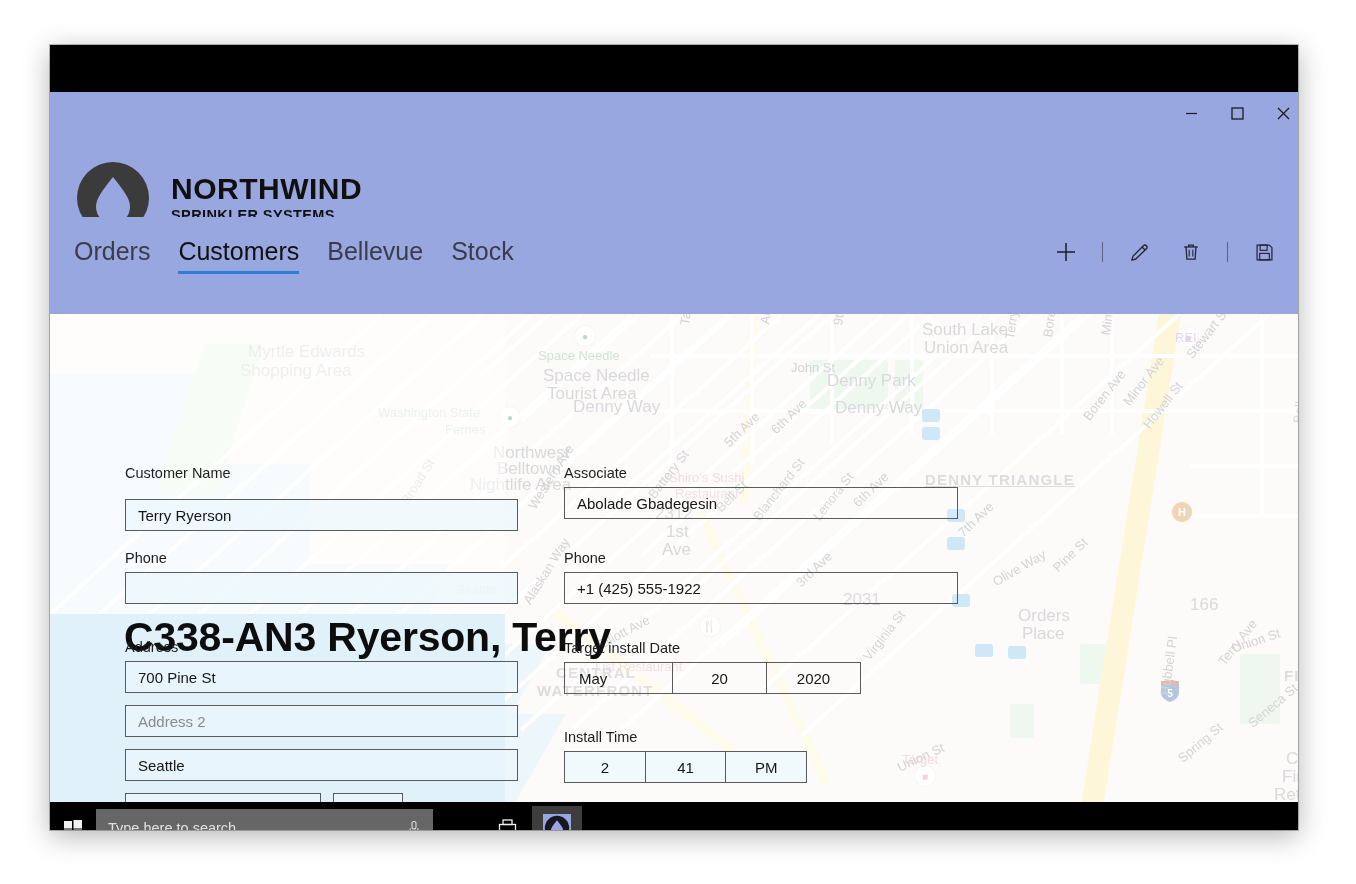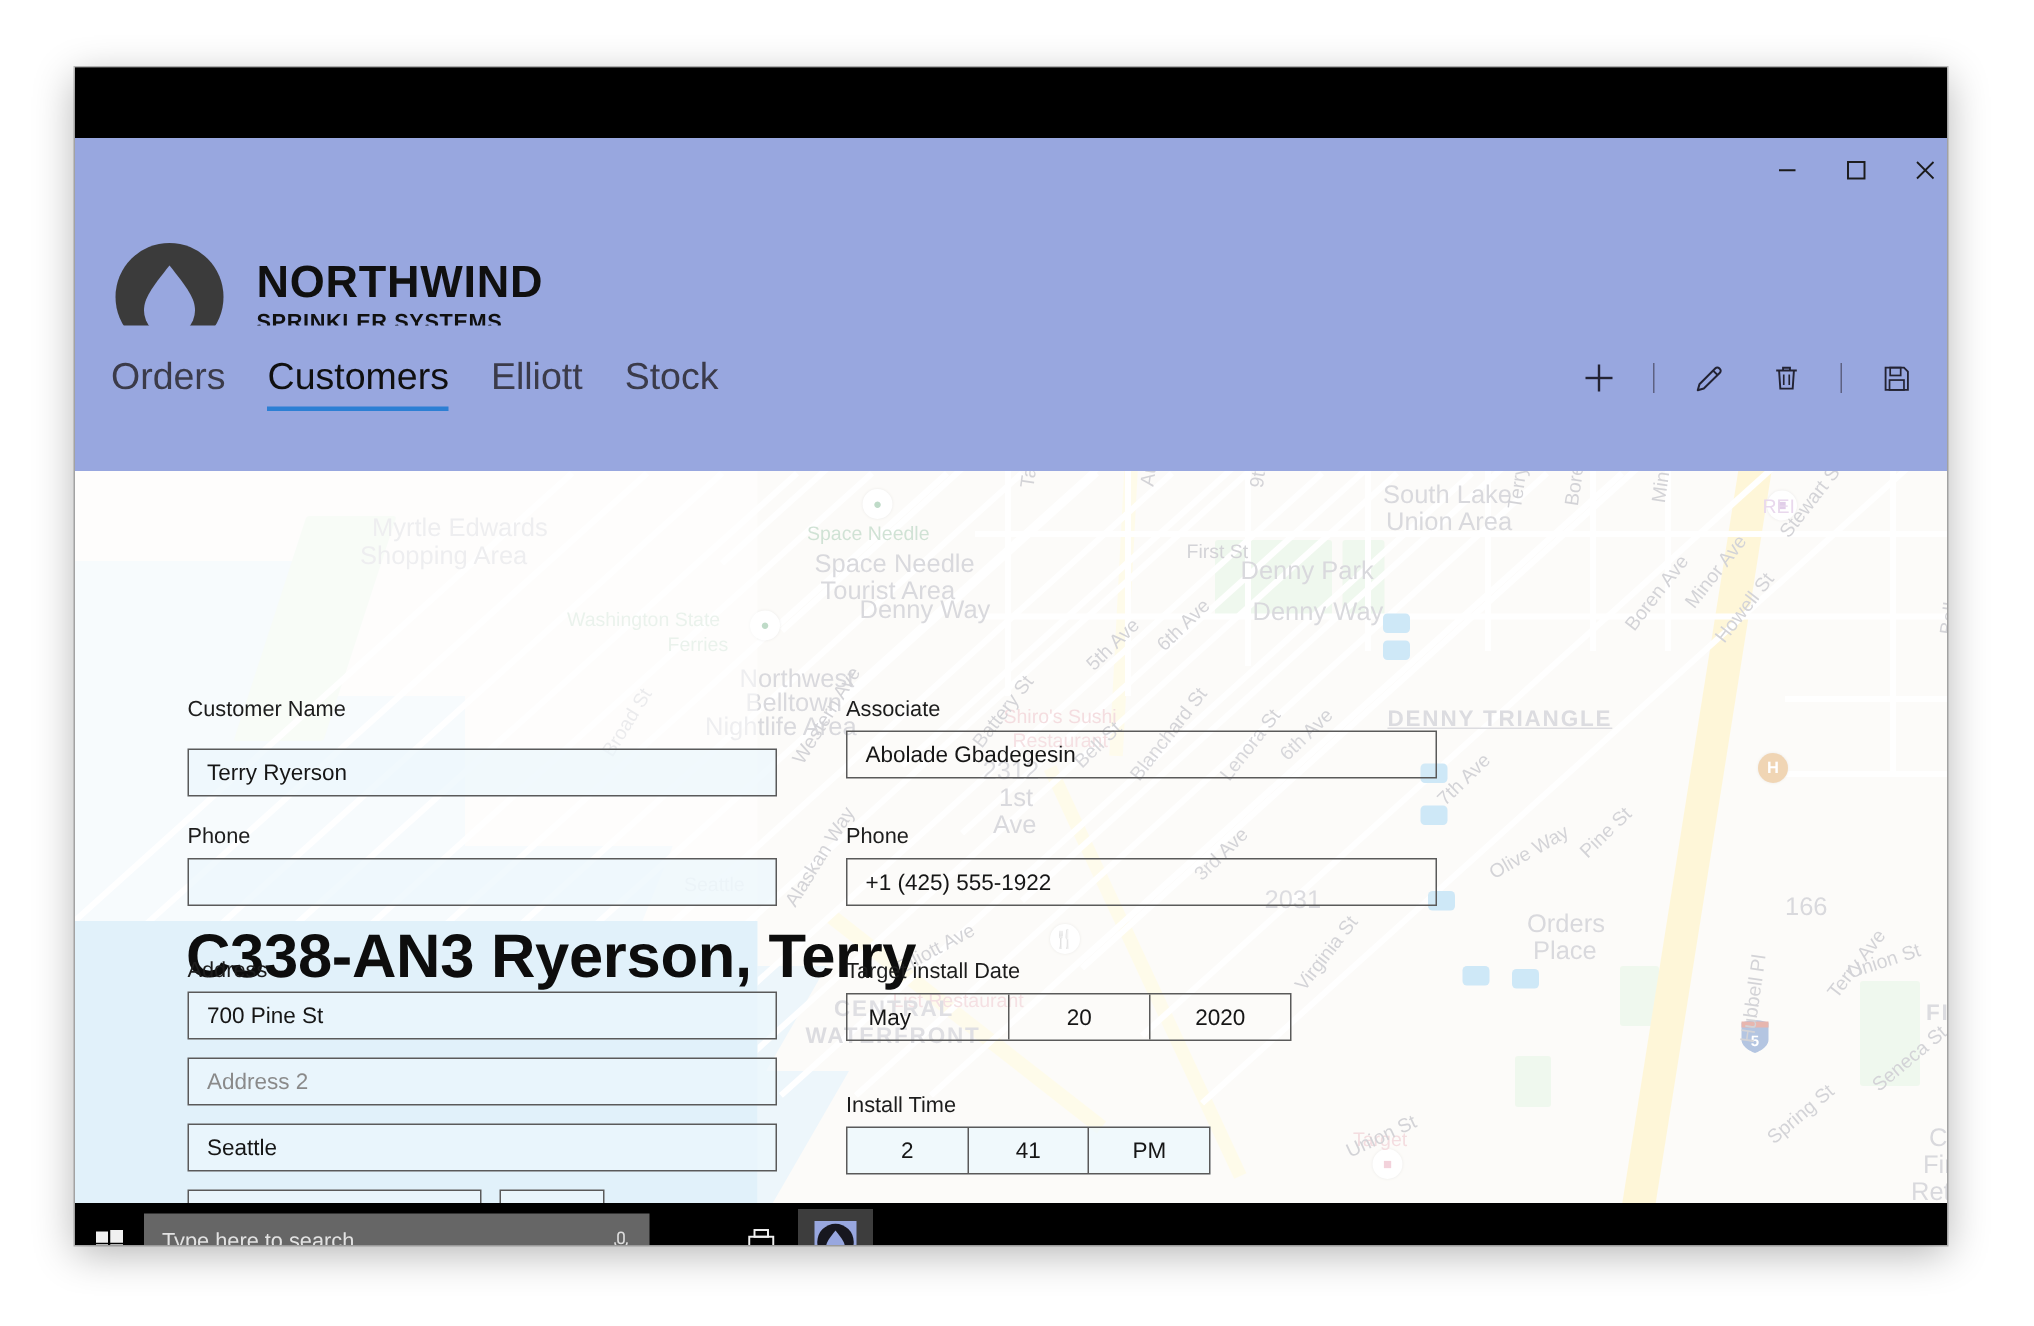--- a/index.html
+++ b/index.html
@@ -137,21 +137,21 @@
           <div id="brandtitle">NORTHWIND</div>
           <div id="brandsub">SPRINKLER SYSTEMS</div>
         </div>
       </div>
     </div>
 
     <div id="nav">
       <div id="tabs">
         <div class="tab">Orders</div>
         <div class="tab active">Customers</div>
-        <div class="tab">Elliott</div>
+        <div class="tab">Bellevue</div>
         <div class="tab">Stock</div>
       </div>
 
       <div id="toolbar">
         <div class="tbtn">
           <svg width="24" height="24" viewBox="0 0 24 24">
             <line x1="12" y1="3" x2="12" y2="21" stroke="#232333" stroke-width="1.6"></line>
             <line x1="3" y1="12" x2="21" y2="12" stroke="#232333" stroke-width="1.6"></line>
           </svg>
         </div>
@@ -271,21 +271,21 @@
             <div class="mlabel big" style="left: 523px; top: 83px;">Denny Way</div>
             <div class="mlabel big" style="left: 198px; top: 28px;">Myrtle Edwards</div>
             <div class="mlabel big" style="left: 190px; top: 47px;">Shopping Area</div>
             <div class="mlabel green" style="left: 328px; top: 91px;">Washington State</div>
             <div class="mlabel green" style="left: 395px; top: 108px;">Ferries</div>
             <div class="mlabel big" style="left: 443px; top: 129px;">Northwest</div>
             <div class="mlabel big" style="left: 447px; top: 145px;">Belltown</div>
             <div class="mlabel big" style="left: 420px; top: 161px;">Nightlife Area</div>
             <div class="mlabel big" style="left: 872px; top: 6px;">South Lake</div>
             <div class="mlabel big" style="left: 874px; top: 24px;">Union Area</div>
-            <div class="mlabel" style="left: 741px; top: 46px;">First St</div>
+            <div class="mlabel" style="left: 741px; top: 46px;">John St</div>
             <div class="mlabel big" style="left: 777px; top: 57px;">Denny Park</div>
             <div class="mlabel big" style="left: 785px; top: 84px;">Denny Way</div>
             <div class="mlabel area" style="left: 875px; top: 157px; text-decoration: underline;">DENNY TRIANGLE</div>
             <div class="mlabel pink" style="left: 619px; top: 156px;">Shiro's Sushi</div>
             <div class="mlabel pink" style="left: 625px; top: 172px;">Restaurant</div>
             <div class="mlabel pink" style="left: 545px; top: 345px;">List Restaurant</div>
             <div class="mlabel area" style="left: 506px; top: 350px;">CENTRAL</div>
             <div class="mlabel area" style="left: 487px; top: 368px;">WATERFRONT</div>
             <div class="mlabel area" style="left: 1234px; top: 353px;">FIRST HILL</div>
             <div class="mlabel big" style="left: 1236px; top: 435px;">Central</div>

